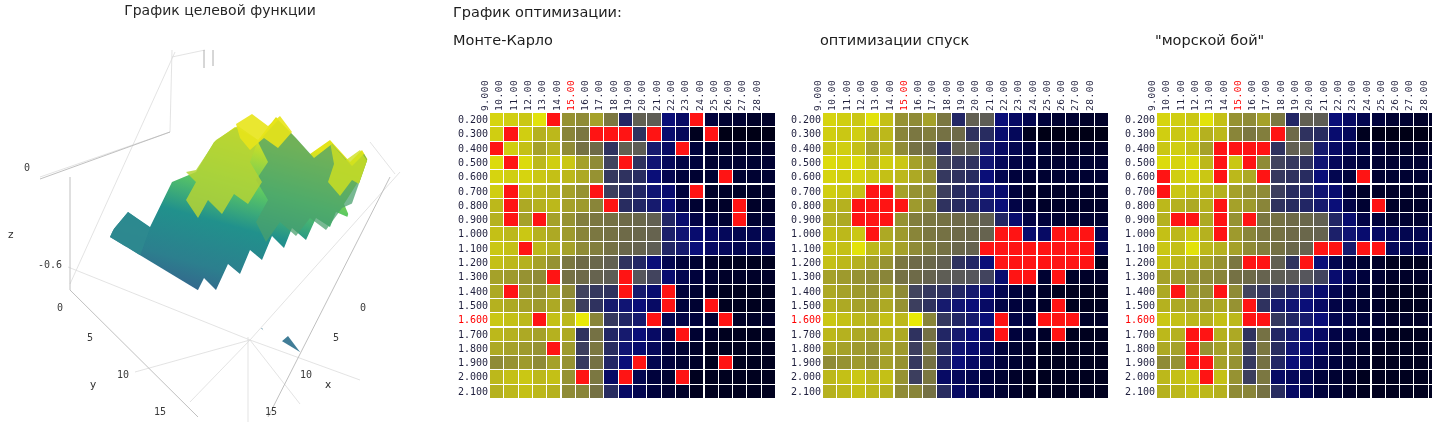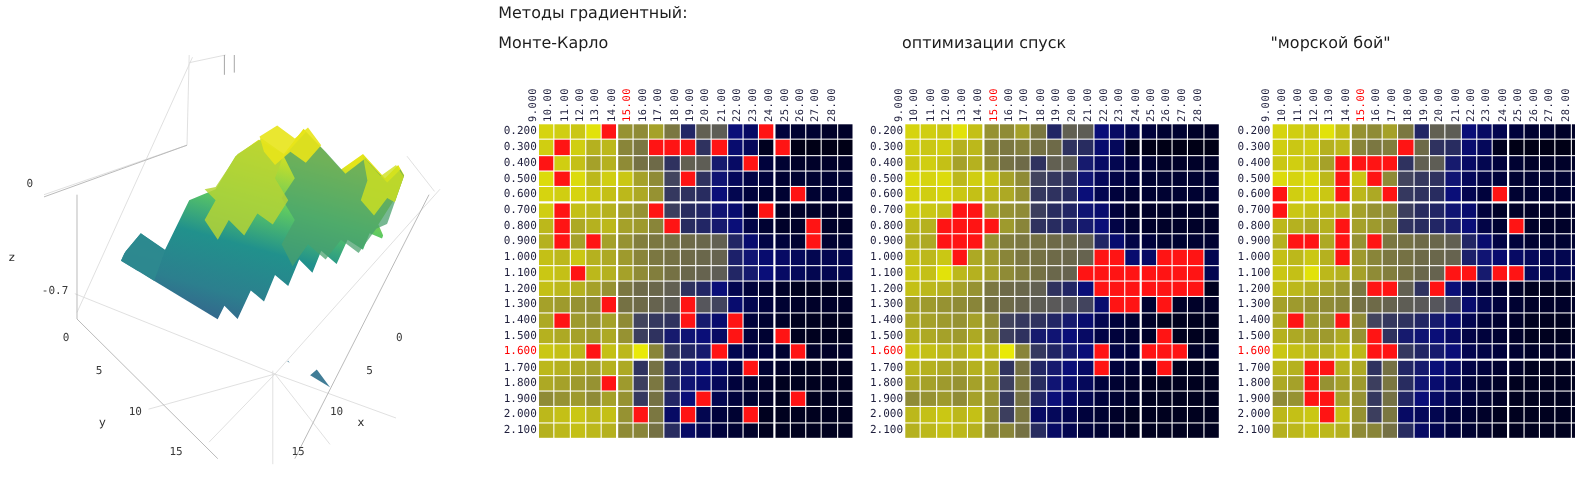--- a/index.html
+++ b/index.html
@@ -115,20 +115,21 @@
   .cell {
     position: absolute;
     width: 13.3px;
     height: 13.3px;
   }
 </style>
 </head>
 <body>
 
 <div id="surface-panel">
+  <div id="surface-title">График целевой функции</div>
 
   <div id="surface-canvas">
     <svg width="440" height="415" viewBox="0 0 440 415">
       <defs>
         <linearGradient id="vir" x1="0" y1="1" x2="0.35" y2="0">
           <stop offset="0" stop-color="#440154"></stop>
           <stop offset="0.16" stop-color="#3b528b"></stop>
           <stop offset="0.38" stop-color="#2c7f8e"></stop>
           <stop offset="0.58" stop-color="#21918c"></stop>
           <stop offset="0.76" stop-color="#5ec962"></stop>
@@ -198,40 +199,40 @@
       </g>
 
       <g stroke="#9a9a9a" stroke-width="0.8">
         <line x1="204" y1="28" x2="204" y2="46"></line>
         <line x1="213" y1="28" x2="213" y2="44"></line>
       </g>
     </svg>
 
     
     <div class="ax-tick" style="left:24px; top:140px;">0</div>
-    <div class="ax-tick" style="left:38px; top:237px;">-0.7</div>
+    <div class="ax-tick" style="left:38px; top:237px;">-0.6</div>
     <div class="ax-name" style="left:8px; top:206px;">z</div>
 
     
     <div class="ax-tick" style="left:57px; top:280px;">0</div>
     <div class="ax-tick" style="left:87px; top:310px;">5</div>
     <div class="ax-tick" style="left:117px; top:347px;">10</div>
     <div class="ax-tick" style="left:154px; top:384px;">15</div>
     <div class="ax-name" style="left:90px; top:356px;">y</div>
 
     
     <div class="ax-tick" style="left:360px; top:280px;">0</div>
     <div class="ax-tick" style="left:333px; top:310px;">5</div>
     <div class="ax-tick" style="left:300px; top:347px;">10</div>
     <div class="ax-tick" style="left:265px; top:384px;">15</div>
     <div class="ax-name" style="left:325px; top:356px;">x</div>
   </div>
 </div>
 
-<div id="methods-heading">Методы градиентный:</div>
+<div id="methods-heading">График оптимизации:</div>
 
 <div class="panel-title" style="left:453px;">Монте-Карло</div>
 <div class="panel-title" style="left:820px;">оптимизации спуск</div>
 <div class="panel-title" style="left:1155px;">"морской бой"</div>
 
 <div class="grid-panel" id="panel0" style="left:490px;">
   <div class="colheads">
       <div class="colhead" style="left: 0px;">9.000</div>
       <div class="colhead" style="left: 14.3px;">10.00</div>
       <div class="colhead" style="left: 28.6px;">11.00</div>

